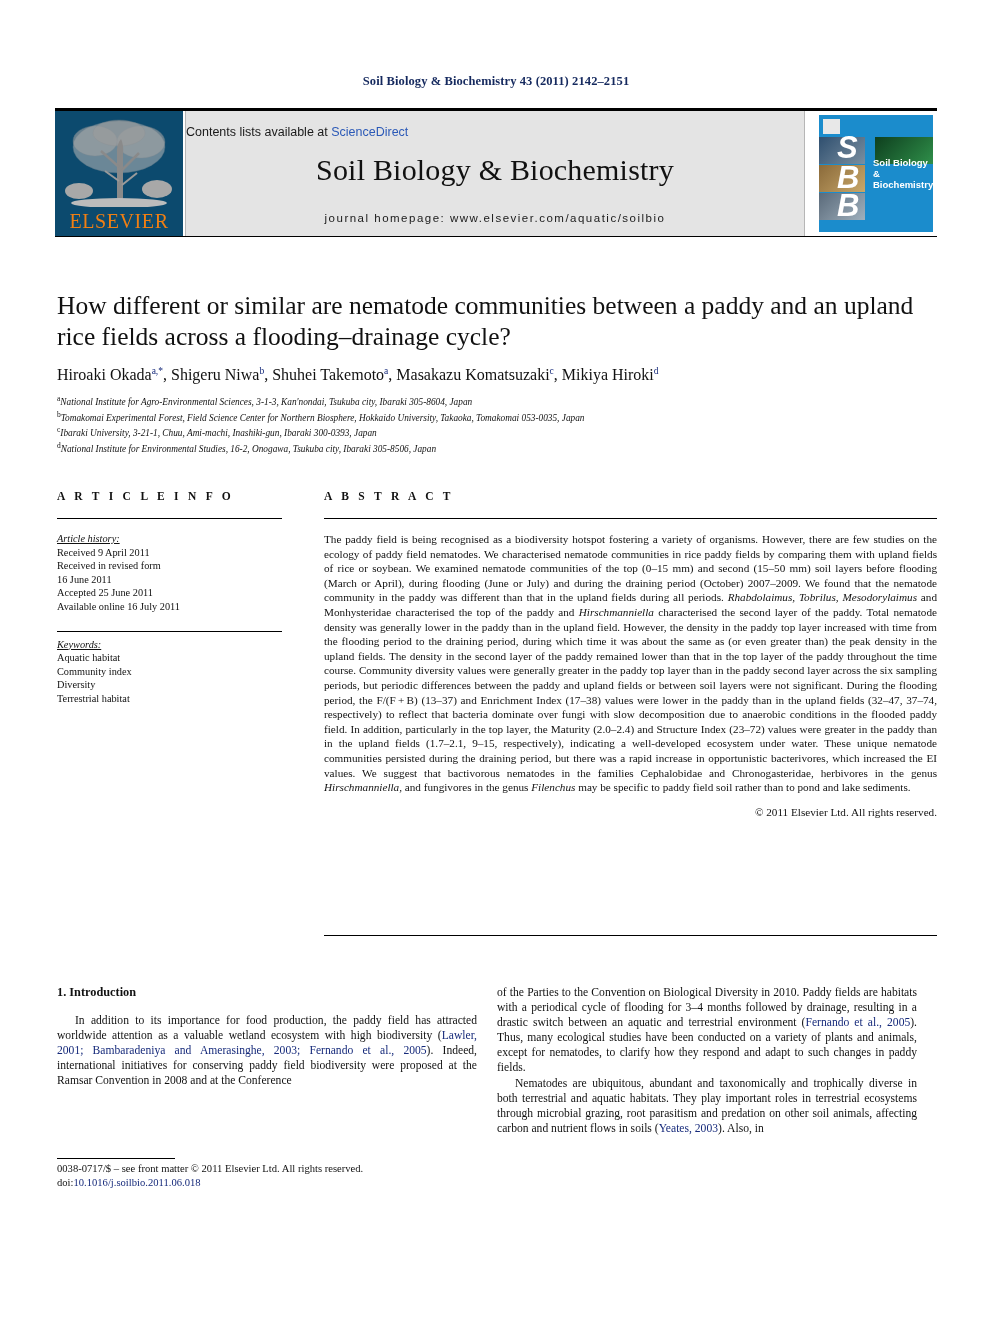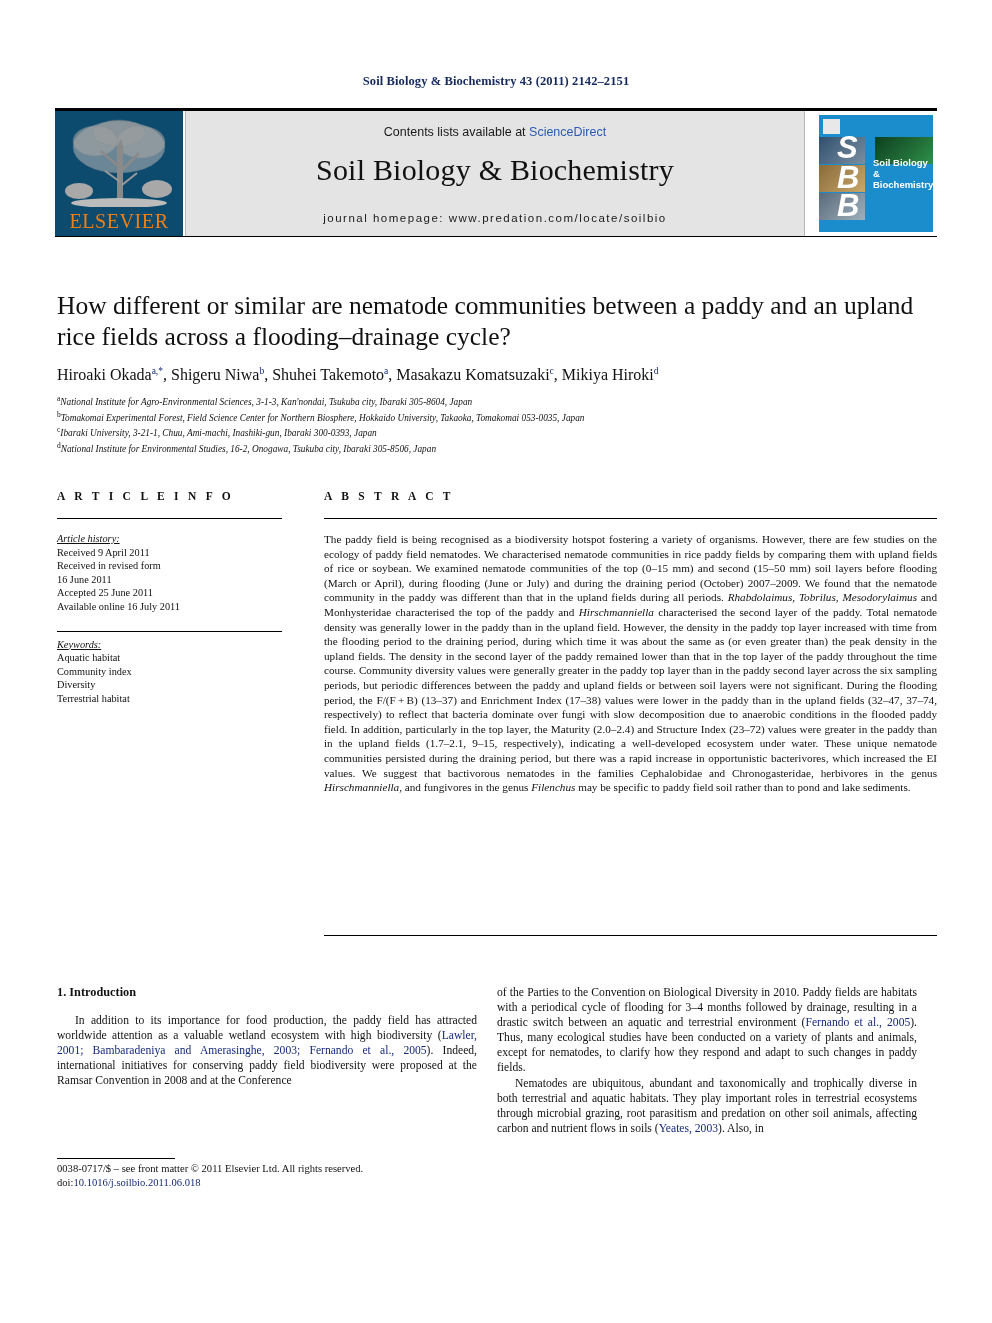--- a/index.html
+++ b/index.html
@@ -87,21 +87,21 @@
     background: #e4e4e4;
     border-left: 1px solid #b6b6b6;
     border-right: 1px solid #b6b6b6;
     box-sizing: border-box;
   }
   .contents-line {
     position: absolute;
     top: 14px;
     left: 0;
     width: 100%;
-    text-align: center;
+    text-align: left;
     font-family: "Liberation Sans", sans-serif;
     font-size: 12.5px;
     color: #1a1a1a;
   }
   .contents-line .sd-link {
     color: #2b59b7;
   }
   .journal-title {
     position: absolute;
     top: 42px;
@@ -407,21 +407,21 @@
         </g>
       </svg>
       <div class="elsevier-word">ELSEVIER</div>
     </div>
 
     <div class="masthead-center">
       <div class="contents-line">
         <span>Contents lists available at </span><span class="sd-link">ScienceDirect</span>
       </div>
       <div class="journal-title">Soil Biology &amp; Biochemistry</div>
-      <div class="journal-home">journal homepage: www.predation.com/locate/soilbio</div>
+      <div class="journal-home">journal homepage: www.elsevier.com/aquatic/soilbio</div>
     </div>
 
     <div class="cover-box">
       <div class="cover-inner">
         <div class="cover-el"></div>
         <div class="cover-strip" style="top:22px;background:linear-gradient(135deg,#2f4f6f,#7a8fa0);"></div>
         <div class="cover-strip" style="top:50px;background:linear-gradient(135deg,#8a6a3a,#c9a86a);"></div>
         <div class="cover-strip" style="top:78px;background:linear-gradient(135deg,#5a6a7a,#9fb0bd);"></div>
         <div class="cover-strip" style="top:22px;left:56px;width:58px;background:linear-gradient(135deg,#0e3f1e,#2f8f4a);"></div>
         <div class="cover-sbb" style="top:18px;">S</div>
@@ -475,20 +475,21 @@
         <div class="kw-rule"></div>
         <div class="info-label">Keywords:</div>
         <div>Aquatic habitat</div>
         <div>Community index</div>
         <div>Diversity</div>
         <div>Terrestrial habitat</div>
       </div>
 
       <div class="abs-col">
         <div><span>The paddy field is being recognised as a biodiversity hotspot fostering a variety of organisms. However, there are few studies on the ecology of paddy field nematodes. We characterised nematode communities in rice paddy fields by comparing them with upland fields of rice or soybean. We examined nematode communities of the top (0–15 mm) and second (15–50 mm) soil layers before flooding (March or April), during flooding (June or July) and during the draining period (October) 2007–2009. We found that the nematode community in the paddy was different than that in the upland fields during all periods. </span><i>Rhabdolaimus, Tobrilus, Mesodorylaimus</i><span> and Monhysteridae characterised the top of the paddy and </span><i>Hirschmanniella</i><span> characterised the second layer of the paddy. Total nematode density was generally lower in the paddy than in the upland field. However, the density in the paddy top layer increased with time from the flooding period to the draining period, during which time it was about the same as (or even greater than) the peak density in the upland fields. The density in the second layer of the paddy remained lower than that in the top layer of the paddy throughout the time course. Community diversity values were generally greater in the paddy top layer than in the paddy second layer across the six sampling periods, but periodic differences between the paddy and upland fields or between soil layers were not significant. During the flooding period, the F/(F + B) (13–37) and Enrichment Index (17–38) values were lower in the paddy than in the upland fields (32–47, 37–74, respectively) to reflect that bacteria dominate over fungi with slow decomposition due to anaerobic conditions in the flooded paddy field. In addition, particularly in the top layer, the Maturity (2.0–2.4) and Structure Index (23–72) values were greater in the paddy than in the upland fields (1.7–2.1, 9–15, respectively), indicating a well-developed ecosystem under water. These unique nematode communities persisted during the draining period, but there was a rapid increase in opportunistic bacterivores, which increased the EI values. We suggest that bactivorous nematodes in the families Cephalobidae and Chronogasteridae, herbivores in the genus </span><i>Hirschmanniella</i><span>, and fungivores in the genus </span><i>Filenchus</i><span> may be specific to paddy field soil rather than to pond and lake sediments.</span></div>
+        <div class="copyright">© 2011 Elsevier Ltd. All rights reserved.</div>
       </div>
     </div>
   </div>
 
   <div class="abs-bottom-rule"></div>
 
   <div class="body-cols">
     <div class="col col-left">
       <div class="sect-title">1.  Introduction</div>
       <p class="para"><span>In addition to its importance for food production, the paddy field has attracted worldwide attention as a valuable wetland ecosystem with high biodiversity (</span><span class="cite">Lawler, 2001; Bambaradeniya and Amerasinghe, 2003; Fernando et al., 2005</span><span>). Indeed, international initiatives for conserving paddy field biodiversity were proposed at the Ramsar Convention in 2008 and at the Conference</span></p>

